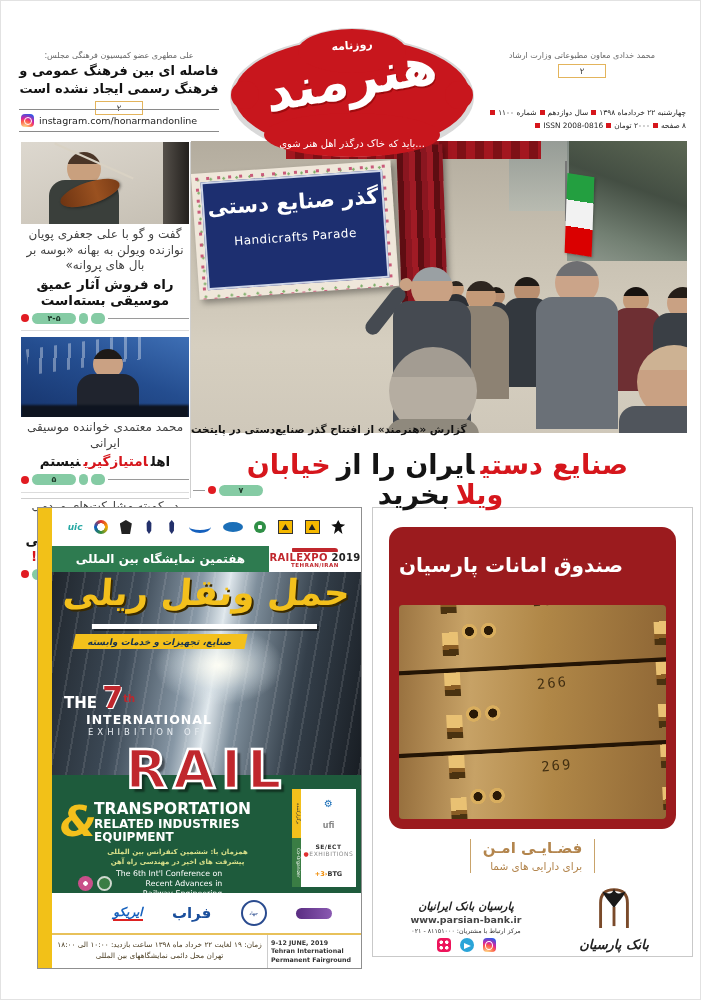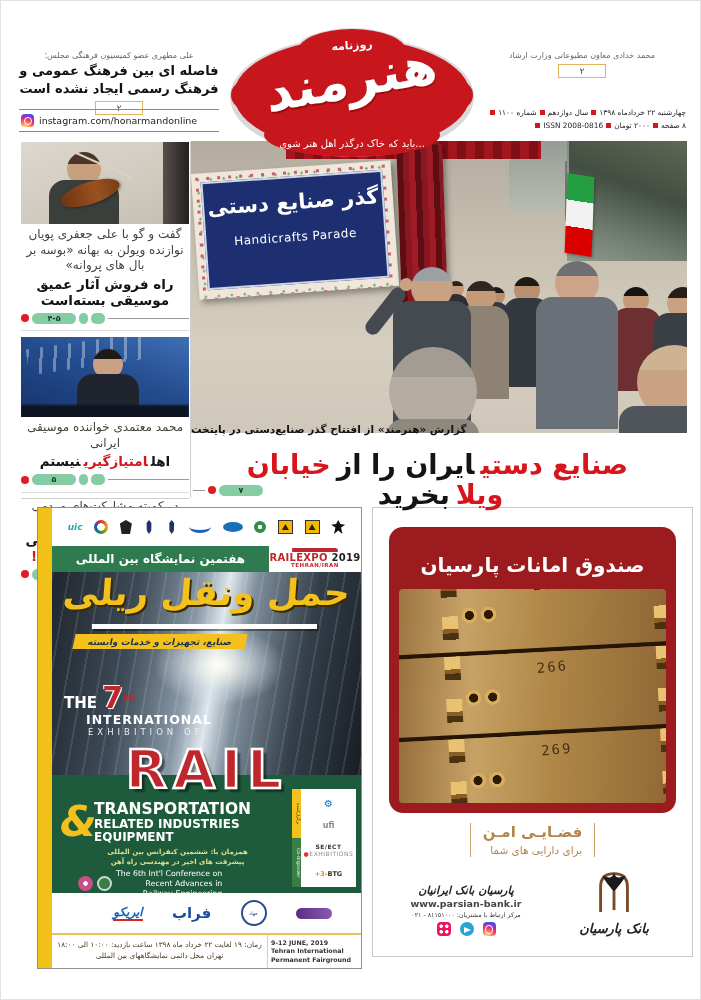--- a/index.html
+++ b/index.html
@@ -164,21 +164,21 @@
   .sp-jahad{width:26px;height:26px;border-radius:50%;border:2px solid #2a4b8f;color:#2a4b8f;font-size:5px;
             display:flex;align-items:center;justify-content:center;direction:rtl;box-sizing:border-box;}
   .sp-mark{width:36px;height:11px;border-radius:6px;background:linear-gradient(90deg,#5a2d82,#8a5ab2);}
   .p-footer{height:33px;display:flex;border-top:2px solid #e8c15a;background:#fff;}
   .p-foot-fa{flex:1;direction:rtl;text-align:center;font-size:7.3px;color:#4a3c20;padding-top:4px;line-height:1.55;}
   .p-foot-en{width:94px;border-left:1px solid #ccc;font-size:6.3px;font-weight:bold;color:#333;padding:4px 3px;
              text-align:left;line-height:1.3;box-sizing:border-box;}
   
   .parsian{left:371px;top:506px;width:321px;height:450px;border:1px solid #c9c9c9;}
   .pr-red{margin:19px 16px 0;border-radius:14px;background:#9b1b1e;padding:0 10px 10px;box-sizing:border-box;}
-  .pr-title{padding:26px 0 12px;text-align:center;color:#fff;font-weight:bold;font-size:20px;direction:rtl;}
+  .pr-title{padding:26px 0 28px;text-align:left;color:#fff;font-weight:bold;font-size:20px;direction:rtl;}
   .pr-safe{height:214px;border-radius:4px;position:relative;overflow:hidden;
            box-shadow:inset 0 0 28px rgba(70,10,10,.75);
            background:linear-gradient(100deg,#8a6233,#c7a266 35%,#a8804a 60%,#85602f 100%);}
   .safe-rows{position:absolute;inset:-12px;transform:rotate(-3deg) scale(1.06);}
   .safe-row{position:relative;height:74px;border-bottom:4px solid #241505;
             background:linear-gradient(96deg,#8a6233 0%,#c7a266 30%,#b08747 55%,#8a6233 100%);}
   .safe-num{position:absolute;top:7px;left:52%;color:#2f2008;font-size:13px;font-family:"DejaVu Sans Mono",monospace;
             letter-spacing:2px;transform:rotate(-2deg);opacity:.85;}
   .keyholes{position:absolute;top:32px;left:28%;width:36px;height:16px;
             background:radial-gradient(circle at 25% 50%,#2a1a06 4px,#d9ae5e 4.5px 7px,transparent 7.5px),

